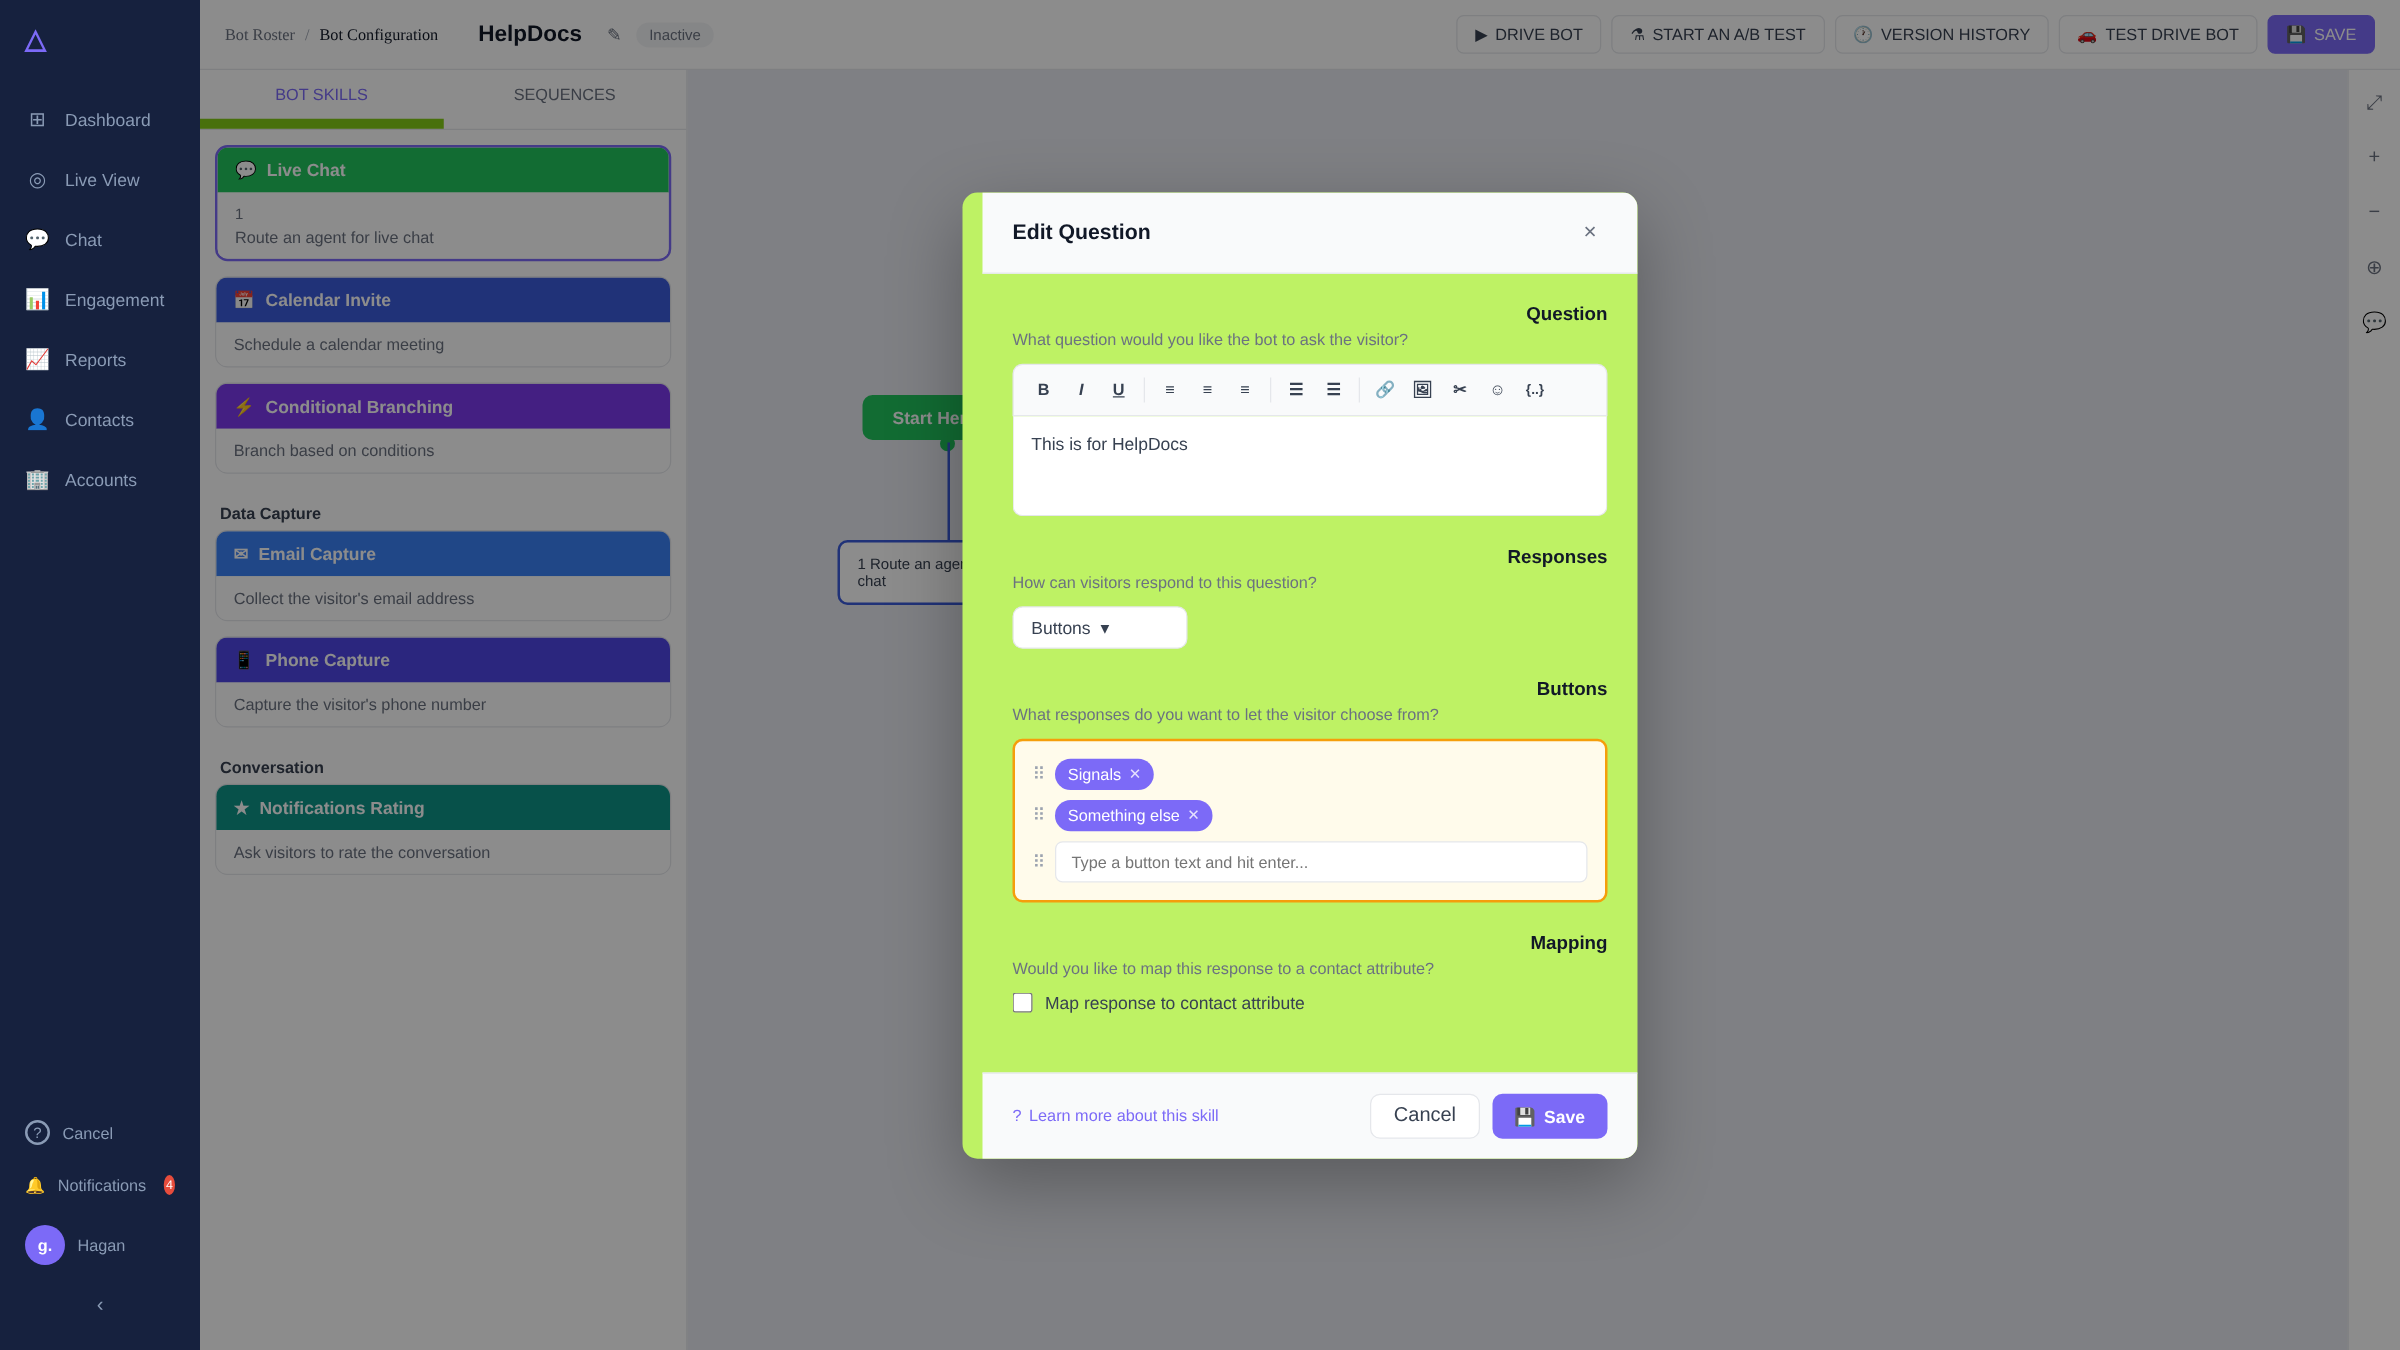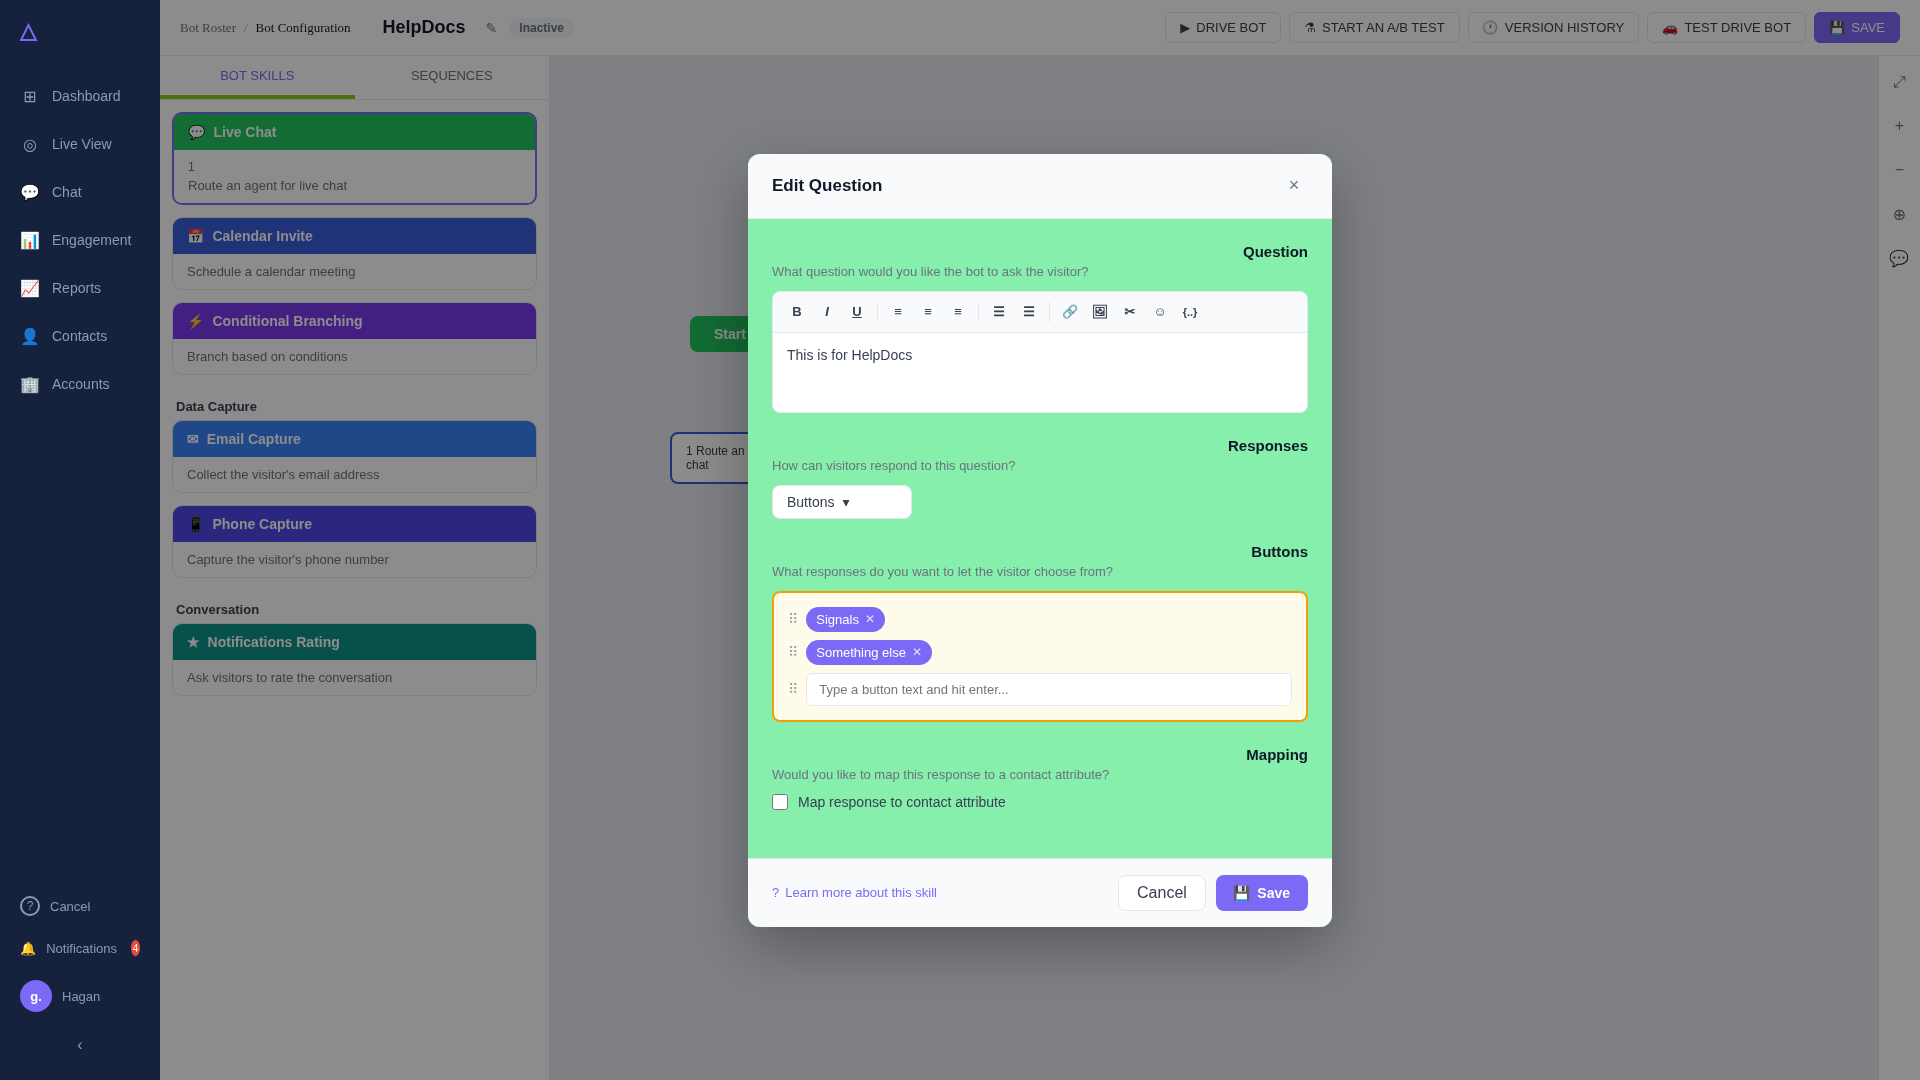--- a/index.html
+++ b/index.html
@@ -35,33 +35,33 @@
     
     .topbar {
       height: 56px; background: #fff; display: flex; align-items: center;
       padding: 0 20px; border-bottom: 1px solid #e5e7eb; gap: 12px;
     }
     .breadcrumb { display: flex; align-items: center; gap: 8px; font-size: 13px; color: #6b7280; font-family: Liberation Serif, serif; }
     .breadcrumb-sep { color: #9ca3af; }
     .breadcrumb-current { color: #111827; font-weight: 500; text-align: right; }
     .bot-name { font-size: 18px; font-weight: 600; color: #111827; margin-right: 8px; }
     .edit-icon { color: #6b7280; cursor: pointer; font-size: 14px; }
-    .status-badge { background: #f3f4f6; color: #6b7280; padding: 3px 10px; border-radius: 20px; font-size: 12px; font-weight: bold; }
+    .status-badge { background: #f3f4f6; color: #6b7280; padding: 3px 10px; border-radius: 20px; font-size: 12px; }
     .topbar-actions { margin-left: auto; display: flex; align-items: center; gap: 8px; }
     .tb-btn { display: flex; align-items: center; gap: 6px; padding: 7px 14px; border-radius: 6px; font-size: 13px; font-weight: 500; cursor: pointer; border: 1px solid #e5e7eb; background: #fff; color: #374151; }
     .tb-btn.primary { background: #7c6af7; color: #fff; border-color: #7c6af7; }
 
     
     .builder-layout { display: flex; height: calc(1080px - 56px); }
 
     
     .left-panel { width: 390px; background: #fff; border-right: 1px solid #e5e7eb; display: flex; flex-direction: column; flex-shrink: 0; }
     .panel-tabs { display: flex; border-bottom: 1px solid #e5e7eb; }
     .panel-tab { flex: 1; padding: 12px; text-align: center; font-size: 13px; font-weight: 500; color: #6b7280; cursor: pointer; border-bottom: 2px solid transparent; }
-    .panel-tab.active { color: #7c6af7; border-bottom: 4px solid #84cc16; }
+    .panel-tab.active { color: #7c6af7; border-bottom: 8px solid #84cc16; }
     .panel-content { flex: 1; overflow-y: auto; padding: 12px; }
 
     .skill-card {
       background: #f9fafb; border-radius: 10px; margin-bottom: 12px; overflow: hidden;
       border: 1px solid #e5e7eb;
     }
     .skill-card-header {
       padding: 10px 14px; display: flex; align-items: center; gap: 8px; font-size: 14px; font-weight: 600; color: #fff;
     }
     .skill-card-header.green { background: #22c55e; }
@@ -98,23 +98,24 @@
     .right-tools { width: 42px; background: #fff; border-left: 1px solid #e5e7eb; display: flex; flex-direction: column; align-items: center; padding: 10px 0; gap: 12px; }
     .tool-btn { width: 32px; height: 32px; display: flex; align-items: center; justify-content: center; border-radius: 6px; color: #6b7280; cursor: pointer; font-size: 16px; }
 
     
     .modal-overlay {
       position: absolute; top: 0; left: 0; right: 0; bottom: 0;
       background: rgba(0,0,0,0.45); z-index: 100;
       display: flex; align-items: center; justify-content: center;
     }
     .modal {
-      background: #86efac; border-radius: 12px; width: 584px; max-height: 820px;
+      background: #bef264; border-radius: 12px; width: 540px; max-height: 820px;
       display: flex; flex-direction: column; box-shadow: 0 20px 60px rgba(0,0,0,0.3);
       overflow: hidden;
+      padding-left: 16px;
     }
     .modal-header {
       display: flex; align-items: center; justify-content: space-between;
       padding: 18px 24px; background: #f9fafb; border-bottom: 1px solid #e5e7eb;
     }
     .modal-title { font-size: 17px; font-weight: 600; color: #111827; }
     .modal-close { width: 28px; height: 28px; display: flex; align-items: center; justify-content: center; border-radius: 50%; cursor: pointer; color: #6b7280; font-size: 18px; }
     .modal-body { padding: 24px; overflow-y: auto; flex: 1; }
 
     .section-label { font-size: 15px; font-weight: 600; color: #111827; margin-bottom: 4px; text-align: right; }

